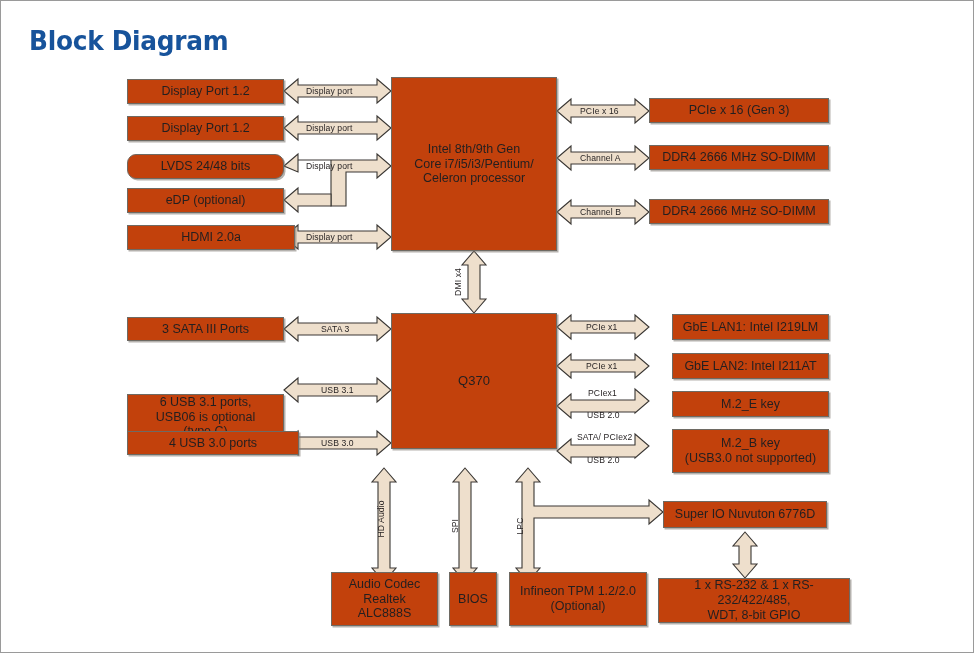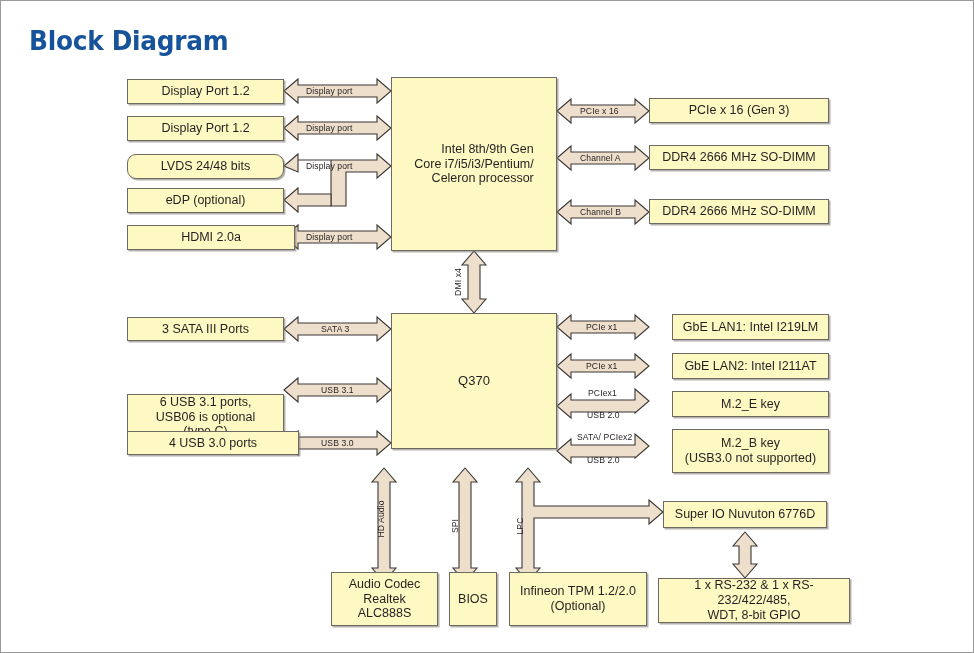--- a/index.html
+++ b/index.html
@@ -29,21 +29,21 @@
     letter-spacing: -0.3px;
     font-family: "DejaVu Sans", sans-serif;
     transform: scaleX(0.92);
     transform-origin: left center;
     white-space: nowrap;
   }
   
   .blk {
     position: absolute;
     box-sizing: border-box;
-    background: #fef9c3;
+    background: #c2410c;
     border: 1px solid #6e6a63;
     box-shadow: 1.5px 1.5px 0 rgba(120,115,108,0.55);
     display: flex;
     align-items: center;
     justify-content: center;
     text-align: center;
     color: #231f20;
     font-size: 12.5px;
     line-height: 1.18;
     padding: 5px 4px;
@@ -122,21 +122,21 @@
     <polygon points="744,531 756,545 750,545 750,563 756,563 744,577 732,563 738,563 738,545 732,545"></polygon>
 
   </svg>
 
   <div class="blk" style="left:126px;top:78px;width:157px;height:25px;">Display Port 1.2</div>
   <div class="blk" style="left:126px;top:115px;width:157px;height:25px;">Display Port 1.2</div>
   <div class="blk" style="left:126px;top:153px;width:157px;height:25px;border-radius:9px;">LVDS 24/48 bits</div>
   <div class="blk" style="left:126px;top:187px;width:157px;height:25px;">eDP (optional)</div>
   <div class="blk" style="left:126px;top:224px;width:168px;height:25px;">HDMI 2.0a</div>
 
-  <div class="blk big" style="left:390px;top:76px;width:166px;height:174px;text-align:right;">Intel 8th/9th Gen
+  <div class="blk big" style="left:390px;top:76px;width:166px;height:174px;">Intel 8th/9th Gen
 Core i7/i5/i3/Pentium/
 Celeron processor</div>
 
   <div class="blk" style="left:648px;top:97px;width:180px;height:25px;">PCIe x 16 (Gen 3)</div>
   <div class="blk" style="left:648px;top:144px;width:180px;height:25px;">DDR4 2666 MHz SO-DIMM</div>
   <div class="blk" style="left:648px;top:198px;width:180px;height:25px;">DDR4 2666 MHz SO-DIMM</div>
 
   <div class="blk chip" style="left:390px;top:312px;width:166px;height:136px;">Q370</div>
 
   <div class="blk" style="left:126px;top:316px;width:157px;height:24px;">3 SATA III Ports</div>

